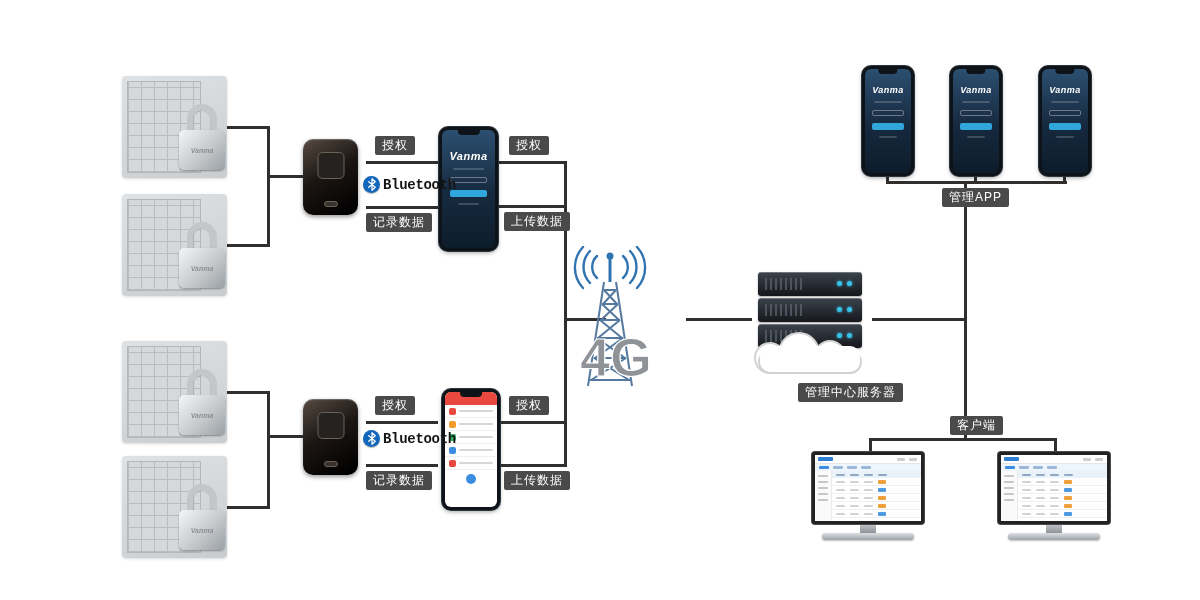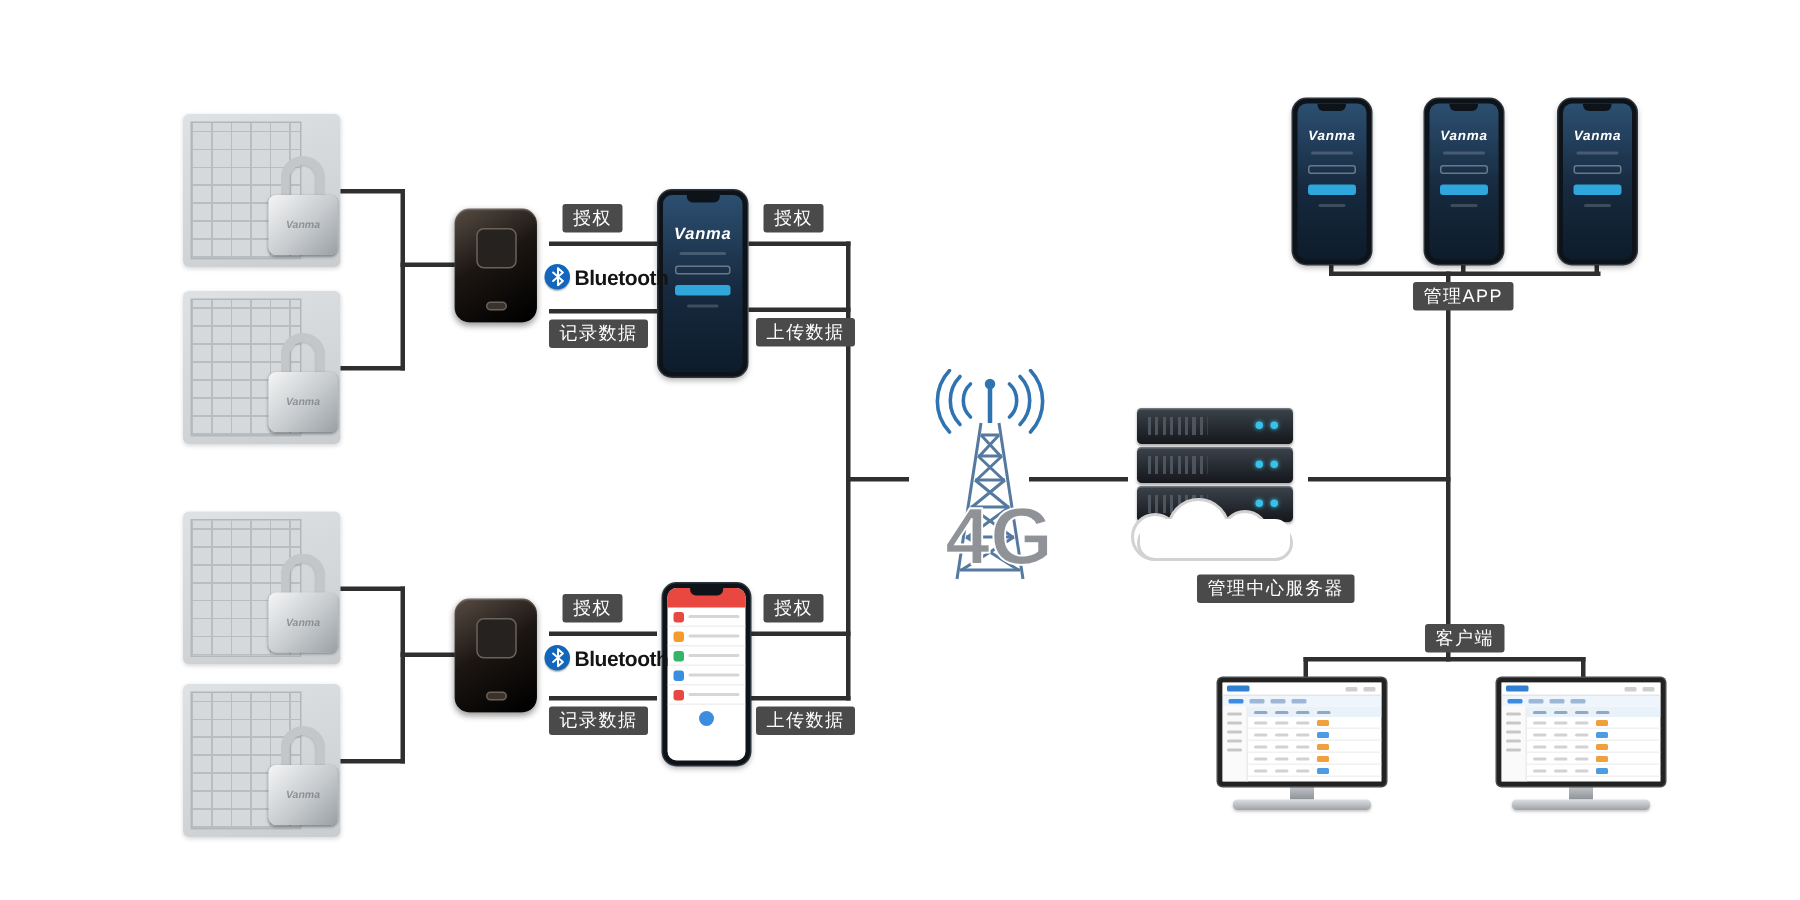--- a/index.html
+++ b/index.html
@@ -32,21 +32,21 @@
   
   .keydev { position:absolute; width:55px; height:76px; border-radius:10px; z-index:2;
             background:linear-gradient(150deg,#574c43,#1c1613 45%,#000 95%);
             box-shadow:0 2px 4px rgba(0,0,0,.4), inset 0 1px 1px rgba(255,255,255,.25); }
   .keydev .pad { position:absolute; left:50%; transform:translateX(-50%); top:13px; width:27px; height:27px;
             border-radius:5px; background:#262220; border:1px solid #6b6258; }
   .keydev .ring { position:absolute; left:50%; transform:translateX(-50%); bottom:8px; width:14px; height:6px;
             border-radius:3px; background:#3a332d; border:1px solid #6b6258; }
 
   
-  .bt { position:absolute; display:flex; align-items:center; gap:3px; z-index:3; }
+  .bt { position:absolute; display:flex; align-items:center; gap:3px; z-index:3;font-family:Liberation Mono, monospace; }
   .bt .bticon { width:17px; height:17px; border-radius:50%; background:#1266bb;
                 display:flex; align-items:center; justify-content:center; box-shadow:0 1px 1px rgba(0,0,0,.3); }
   .bt .btword { font-size:14px; font-weight:bold; color:#141414; letter-spacing:-.3px; }
 
   
   .phone { position:absolute; border-radius:9px; background:#0d1318; padding:3px; z-index:2;
            box-shadow:0 0 0 1px #2c343c, 0 2px 4px rgba(0,0,0,.35); }
   .pscreen { position:relative; width:100%; height:100%; border-radius:6px; overflow:hidden;
              background:linear-gradient(180deg,#2c4f70,#16293e 55%,#0d1c2b); }
   .pscreen.white { background:#fff; }
@@ -255,21 +255,21 @@
           <span class="wp-bar"></span>
         </div>
       <div class="wp-row">
           <span class="wp-dot" style="background:#e8483f"></span>
           <span class="wp-bar"></span>
         </div>
       <div class="wp-fab"></div>
     </div>
   </div>
 
-  <div class="tower" style="left:604px;top:246px;width:112px;height:145px">
+  <div class="tower" style="left:554px;top:246px;width:112px;height:145px">
     <svg width="112" height="145" viewBox="0 0 112 145">
       <g stroke="#2f74b0" stroke-width="2.4" fill="none" stroke-linecap="round">
         <path d="M43 10 A15 15 0 0 0 43 32"></path>
         <path d="M36 5  A23 23 0 0 0 36 37"></path>
         <path d="M29 1  A30 30 0 0 0 29 42"></path>
         <path d="M69 10 A15 15 0 0 1 69 32"></path>
         <path d="M76 5  A23 23 0 0 1 76 37"></path>
         <path d="M83 1  A30 30 0 0 1 83 42"></path>
       </g>
       <circle cx="56" cy="10" r="3.5" fill="#2f74b0"></circle>

